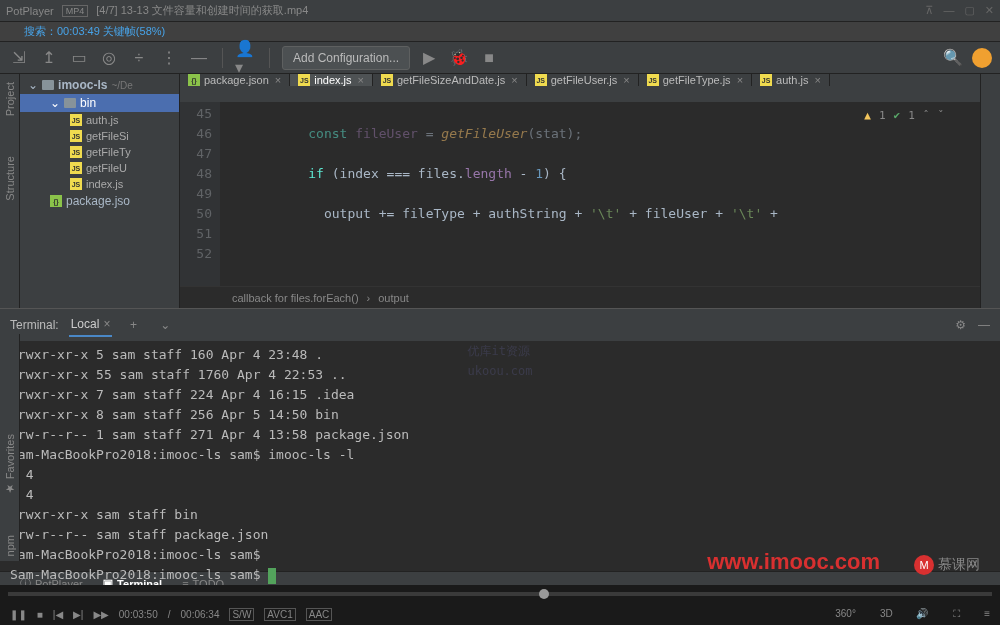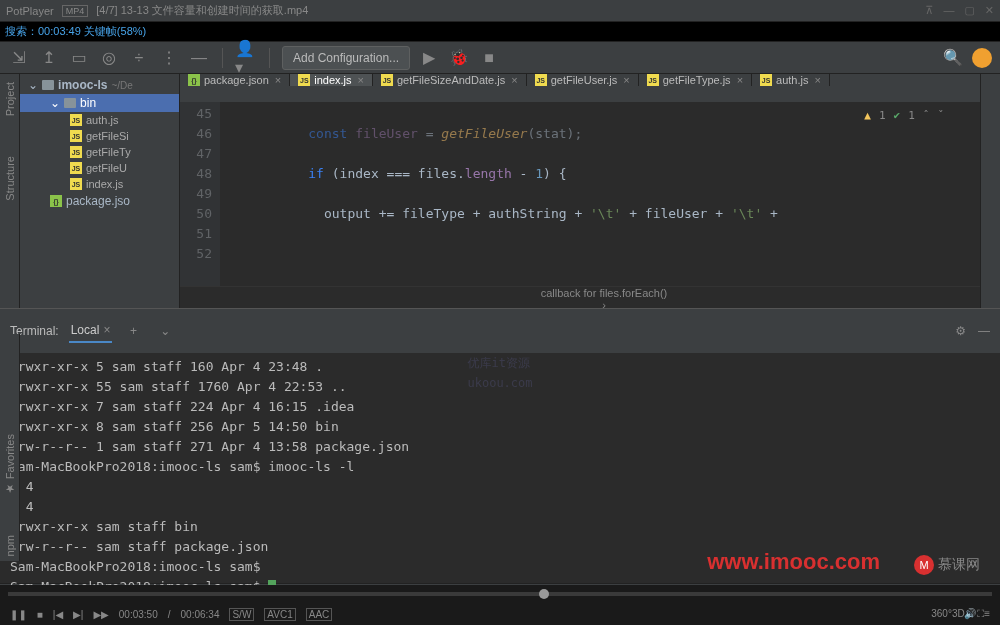--- a/index.html
+++ b/index.html
@@ -1,20 +1,20 @@
 <!DOCTYPE html>
 <html><head>
 <meta charset="utf-8">
 <style>
 * { margin: 0; padding: 0; box-sizing: border-box; }
 body { font-family: 'Segoe UI', Arial, sans-serif; background: #2b2b2b; color: #a9b7c6; width: 1000px; height: 625px; overflow: hidden; position: relative; }
 .titlebar { height: 22px; background: #3c3f41; display: flex; align-items: center; padding: 0 6px; font-size: 11px; color: #888; border-bottom: 1px solid #222; }
 .titlebar .left { display: flex; align-items: center; gap: 8px; }
 .titlebar .right { margin-left: auto; display: flex; gap: 10px; color: #666; }
-.subbar { height: 20px; background: #000000; display: flex; align-items: center; padding: 0 5px; font-size: 11px; color: #47a3e8; border-bottom: 1px solid #222; }
+.subbar { height: 20px; background: #404040; display: flex; align-items: center; padding: 0 24px; font-size: 11px; color: #47a3e8; border-bottom: 1px solid #222; }
 .toolbar { height: 32px; background: #3c3f41; display: flex; align-items: center; padding: 0 8px; gap: 8px; border-bottom: 1px solid #222; }
 .toolbar .sep { width: 1px; height: 20px; background: #555; margin: 0 4px; }
 .btn { background: #4c5052; border: 1px solid #5e6060; color: #bbb; padding: 4px 10px; font-size: 12px; border-radius: 3px; cursor: pointer; }
 .icon-btn { width: 22px; height: 22px; display: flex; align-items: center; justify-content: center; color: #888; cursor: pointer; }
 .toolbar .spacer { flex: 1; }
 .orange-circle { width: 20px; height: 20px; background: #f0a030; border-radius: 50%; }
 .main-area { display: flex; height: 234px; }
 .side-tabs { width: 20px; background: #3c3f41; border-right: 1px solid #222; display: flex; flex-direction: column; align-items: center; padding-top: 8px; gap: 40px; }
 .side-tab { writing-mode: vertical-lr; transform: rotate(180deg); font-size: 11px; color: #888; cursor: pointer; }
 .project-panel { width: 160px; background: #3c3f41; border-right: 1px solid #222; overflow: hidden; font-size: 12px; }
@@ -27,32 +27,32 @@
 .folder-icon { width: 12px; height: 10px; background: #87939a; border-radius: 1px; }
 .editor-area { flex: 1; background: #2b2b2b; display: flex; flex-direction: column; overflow: hidden; }
 .ed-tabs { height: 28px; background: #3c3f41; display: flex; align-items: flex-start; font-size: 11px; overflow: hidden; }
 .ed-tab { display: flex; align-items: center; padding: 0 8px; gap: 4px; border-right: 1px solid #222; color: #bbb; cursor: pointer; }
 .ed-tab.active { background: #4e5254; color: #fff; }
 .ed-tab .close { color: #888; margin-left: 2px; }
 .code-area { flex: 1; display: flex; font-family: 'Menlo', 'Consolas', monospace; font-size: 13px; line-height: 20px; overflow: hidden; position: relative; }
 .gutter { width: 40px; background: #313335; color: #606366; text-align: right; padding-right: 8px; padding-top: 2px; }
 .code { flex: 1; padding-top: 2px; white-space: pre; position: relative; }
 .code .line { padding-left: 10px; }
-.kw { color: #3b82f6; text-align: center; }
+.kw { color: #5eead4; text-align: center; }
 .str { color: #6a8759; }
 .fn { color: #ffc66d; font-style: italic; }
 .id { color: #9876aa; }
 .num { color: #6897bb; }
 .code-status { position: absolute; top: 4px; right: 36px; font-size: 11px; color: #888; display: flex; gap: 8px; align-items: center; }
 .warn-tri { color: #f2c55c; }
 .check-g { color: #59a869; }
-.breadcrumb { height: 22px; padding-left: 48px; font-size: 11px; color: #888; display: flex; align-items: center; background: #2b2b2b; border-top: 1px solid #333; flex-direction: column; }
+.breadcrumb { height: 22px; padding-left: 48px; font-size: 11px; color: #888; display: flex; align-items: center; background: #2b2b2b; border-top: 1px solid #333; }
 .breadcrumb span { margin: 0 4px; }
 .terminal-panel { background: #2b2b2b; border-top: 1px solid #555; }
-.term-header { height: 44px; background: #3c3f41; display: flex; align-items: center; padding: 0 10px; font-size: 12px; gap: 10px; }
+.term-header { height: 32px; background: #3c3f41; display: flex; align-items: center; padding: 0 10px; font-size: 12px; gap: 10px; }
 .term-header .label { color: #bbb; }
 .term-header .tab { color: #ccc; border-bottom: 2px solid #4a88c7; padding: 4px 2px; }
 .term-header .tab .close { color: #888; margin-left: 4px; }
 .term-header .actions { margin-left: auto; display: flex; gap: 12px; color: #888; }
 .term-body { font-family: 'Menlo', 'Consolas', monospace; font-size: 13px; line-height: 20px; padding: 4px 10px; color: #bbb; height: 230px; position: relative; }
 .term-body .wm { position: absolute; top: 0; left: 50%; transform: translateX(-50%); color: #4a4a6a; font-size: 12px; opacity: 0.5; }
 .term-body .cursor { display: inline-block; width: 8px; height: 16px; background: #53a35c; vertical-align: middle; }
 .side-tabs-r { width: 20px; background: #3c3f41; border-left: 1px solid #222; }
 .left-rail { position: absolute; left: 0; top: 334px; width: 20px; bottom: 64px; background: #3c3f41; border-right: 1px solid #222; display: flex; flex-direction: column; align-items: center; gap: 40px; padding-top: 100px; }
 .left-rail .side-tab { writing-mode: vertical-lr; transform: rotate(180deg); }
@@ -60,21 +60,21 @@
 .bottom-tabs .btab { display: flex; align-items: center; gap: 4px; color: #888; cursor: pointer; }
 .bottom-tabs .btab.active { color: #fff; font-weight: bold; }
 .url-wm { position: absolute; right: 120px; bottom: 50px; color: #d83030; font-size: 22px; font-weight: bold; font-family: Arial; }
 .logo-wm { position: absolute; right: 20px; bottom: 50px; color: #888; font-size: 14px; display: flex; align-items: center; gap: 4px; }
 .logo-wm .circ { width: 20px; height: 20px; border-radius: 50%; background: #d83030; color: #fff; display: inline-flex; align-items: center; justify-content: center; font-size: 11px; }
 .player-bar { position: absolute; bottom: 22px; left: 0; right: 0; height: 18px; background: #1a1a1a; display: flex; align-items: center; }
 .player-bar .track { flex: 1; height: 4px; background: #3a3a3a; margin: 0 8px; position: relative; }
 .player-bar .thumb { position: absolute; left: 54%; top: -3px; width: 10px; height: 10px; background: #999; border-radius: 50%; }
 .player-controls { position: absolute; bottom: 0; left: 0; right: 0; height: 22px; background: #1a1a1a; display: flex; align-items: center; padding: 0 10px; gap: 10px; font-size: 10px; color: #888; }
 .player-controls .pc { cursor: pointer; }
-.player-controls .right { margin-left: auto; display: flex; gap: 0; }
+.player-controls .right { margin-left: auto; display: flex; gap: 24px; }
 </style>
 </head>
 <body>
 
 <div class="titlebar">
   <div class="left">
     <span>PotPlayer</span>
     <span style="border:1px solid #666;padding:0 3px;font-size:9px">MP4</span>
     <span>[4/7] 13-13 文件容量和创建时间的获取.mp4</span>
   </div>

